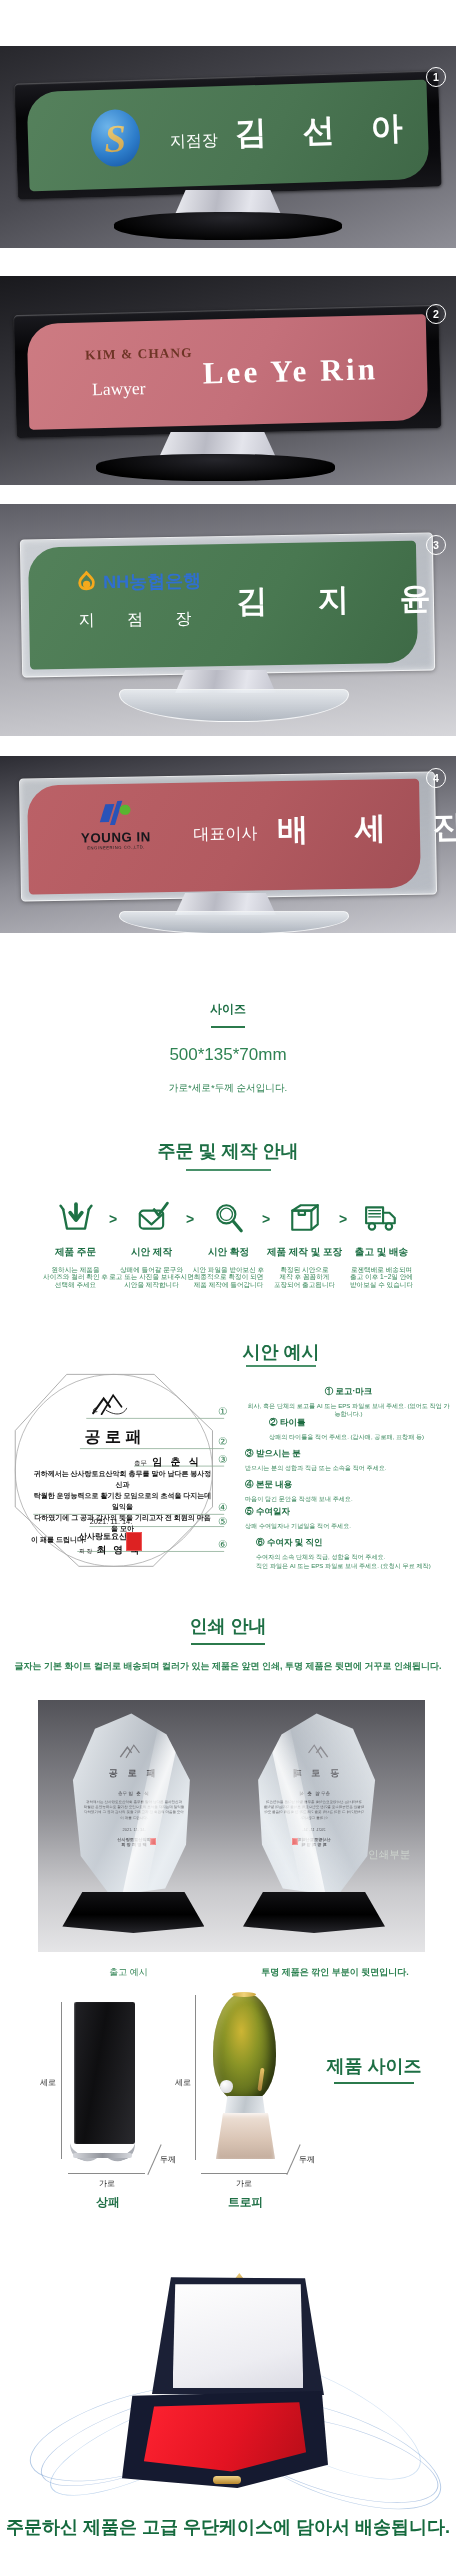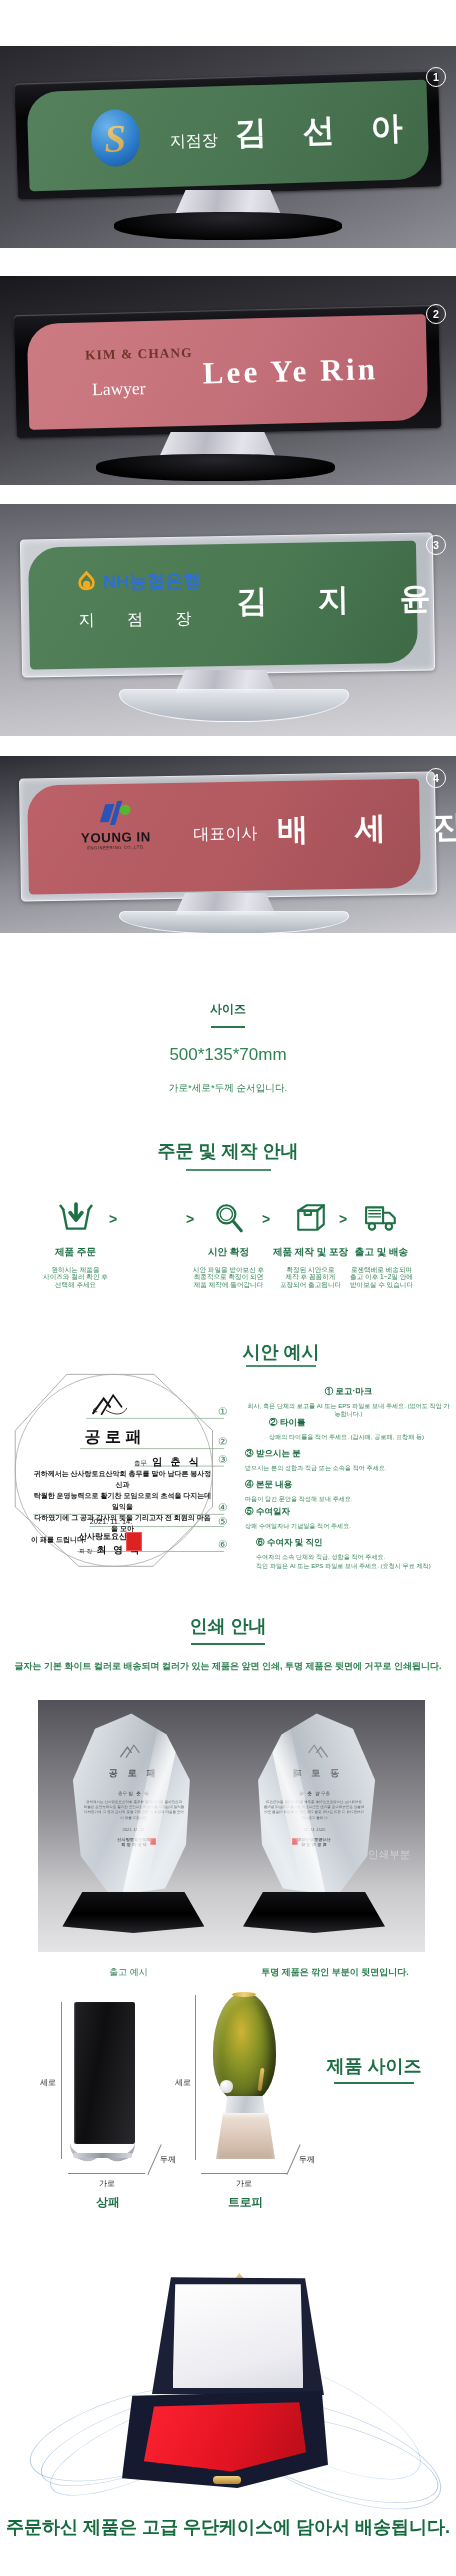--- a/index.html
+++ b/index.html
@@ -163,38 +163,53 @@
       </svg>
     </div>
     <div class="t">제품 주문</div>
     <div class="d">
       <div>원하시는 제품을</div>
         <div>사이즈와 컬러 확인 후</div>
         <div>선택해 주세요</div>
     </div>
   </div>
 
+  <div class="step" style="left:108px;top:1197px;">
+    <div class="icon">
+      <svg width="34" height="34" viewBox="0 0 64 64" fill="none" stroke="#1e7145" stroke-width="4" stroke-linecap="round" stroke-linejoin="round">
+        <rect x="9" y="18" width="44" height="34" rx="7"></rect>
+          <path d="M9 24 L31 44 L53 24"></path>
+        <path d="M36 16 L44 27 L61 4" stroke-width="5"></path>
+      </svg>
+    </div>
+    <div class="t">시안 제작</div>
+    <div class="d">
+      <div>상패에 들어갈 문구와</div>
+        <div>로고 또는 사진을 보내주시면</div>
+        <div>시안을 제작합니다</div>
+    </div>
+  </div>
 
   <div class="step" style="left:185px;top:1197px;">
     <div class="icon">
       <svg width="34" height="34" viewBox="0 0 64 64" fill="none" stroke="#1e7145" stroke-width="4" stroke-linecap="round">
         <circle cx="27" cy="25" r="17"></circle>
           <circle cx="27" cy="25" r="11.5" stroke-width="2.5"></circle>
         <path d="M40 38 L55 56" stroke-width="6"></path>
       </svg>
     </div>
     <div class="t">시안 확정</div>
     <div class="d">
       <div>시안 파일을 받아보신 후</div>
         <div>최종적으로 확정이 되면</div>
         <div>제품 제작에 들어갑니다</div>
     </div>
   </div>
 
-  <div class="step" style="left:267px;top:1197px;">
+  <div class="step" style="left:261px;top:1197px;">
     <div class="icon">
       <svg width="34" height="34" viewBox="0 0 64 64" fill="none" stroke="#1e7145" stroke-width="4" stroke-linejoin="round">
         <path d="M8 18 L24 8 H56 L44 18 Z"></path>
           <path d="M8 18 H44 V54 H8 Z"></path>
           <path d="M44 18 L56 8 V44 L44 54"></path>
         <path d="M20 18 V26 H32 V18"></path>
       </svg>
     </div>
     <div class="t">제품 제작 및 포장</div>
     <div class="d">

